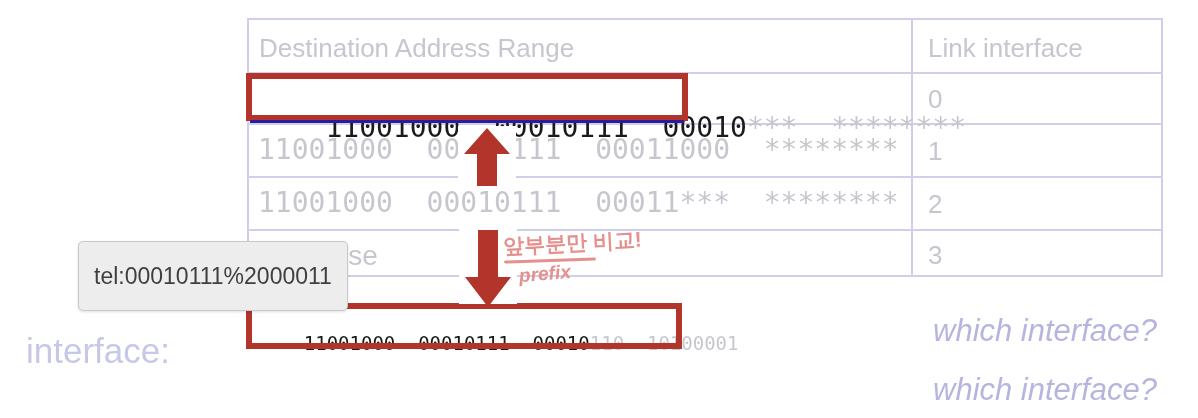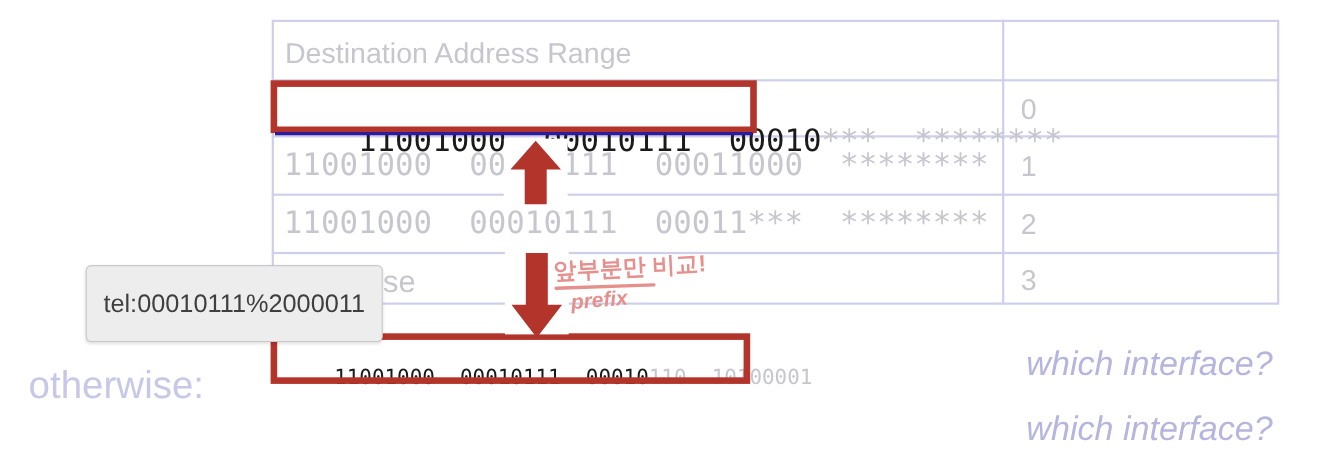--- a/index.html
+++ b/index.html
@@ -43,20 +43,21 @@
 <div class="stage">
 
   <div class="abs tframe" style="left:247px;top:18px;width:912px;height:255px;"></div>
   <div class="abs tline" style="left:911px;top:18px;width:2px;height:259px;"></div>
   <div class="abs tline" style="left:247px;top:72px;width:916px;height:2px;"></div>
   <div class="abs tline" style="left:247px;top:123px;width:916px;height:2px;"></div>
   <div class="abs tline" style="left:247px;top:176px;width:916px;height:2px;"></div>
   <div class="abs tline" style="left:247px;top:229px;width:916px;height:2px;"></div>
 
   <div class="abs hdr" style="left:259px;top:33px;">Destination Address Range</div>
+  <div class="abs hdr" style="left:928px;top:33px;">Link interface</div>
 
   <div class="abs mono" style="left:258px;top:86px;">
     <span class="blk">11001000  00010111  00010</span><span>***  ********</span>
   </div>
   <div class="abs iface" style="left:928px;top:84px;">0</div>
 
   <div class="abs mono" style="left:258px;top:136px;">11001000  00010111  00011000  ********</div>
   <div class="abs iface" style="left:928px;top:136px;">1</div>
 
   <div class="abs mono" style="left:258px;top:189px;">11001000  00010111  00011***  ********</div>
@@ -79,21 +80,21 @@
   <svg class="abs arrow" style="left:465px;top:230px;" width="46" height="77" viewBox="0 0 46 77">
     <polygon points="13,0 33,0 33,47 46,47 23,77 0,47 13,47" fill="#b2342a"></polygon>
   </svg>
 
   <div class="abs korean" style="left:503px;top:229px;">앞부분만 비교!</div>
   <div class="abs koreanline" style="left:504px;top:259px;width:92px;height:3px;"></div>
   <div class="abs prefixnote" style="left:519px;top:263px;">prefix</div>
 
   <div class="abs tooltip" style="left:78px;top:241px;">tel:00010111%2000011</div>
 
-  <div class="abs exlabel" style="left:26px;top:331px;">otherwise:</div>
+  <div class="abs exlabel" style="left:26px;top:331px;">interface:</div>
 
   <div class="abs mono27" style="left:258px;top:315px;">
     <span class="blk">11001000  00010111  00010</span><span>110  10100001</span>
   </div>
   <div class="abs redbox" style="left:246px;top:303px;width:436px;height:46px;"></div>
   <div class="abs question" style="left:933px;top:313px;">which interface?</div>
 
   <div class="abs question" style="left:933px;top:372px;">which interface?</div>
 
 </div>

